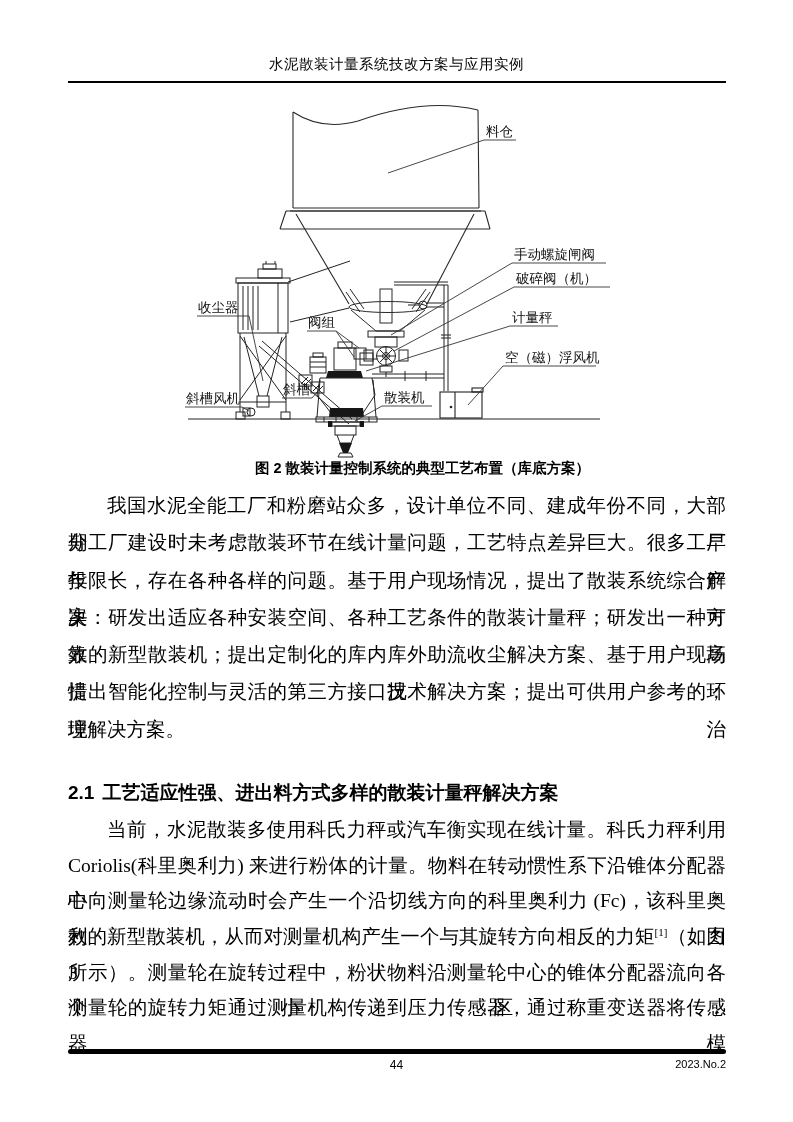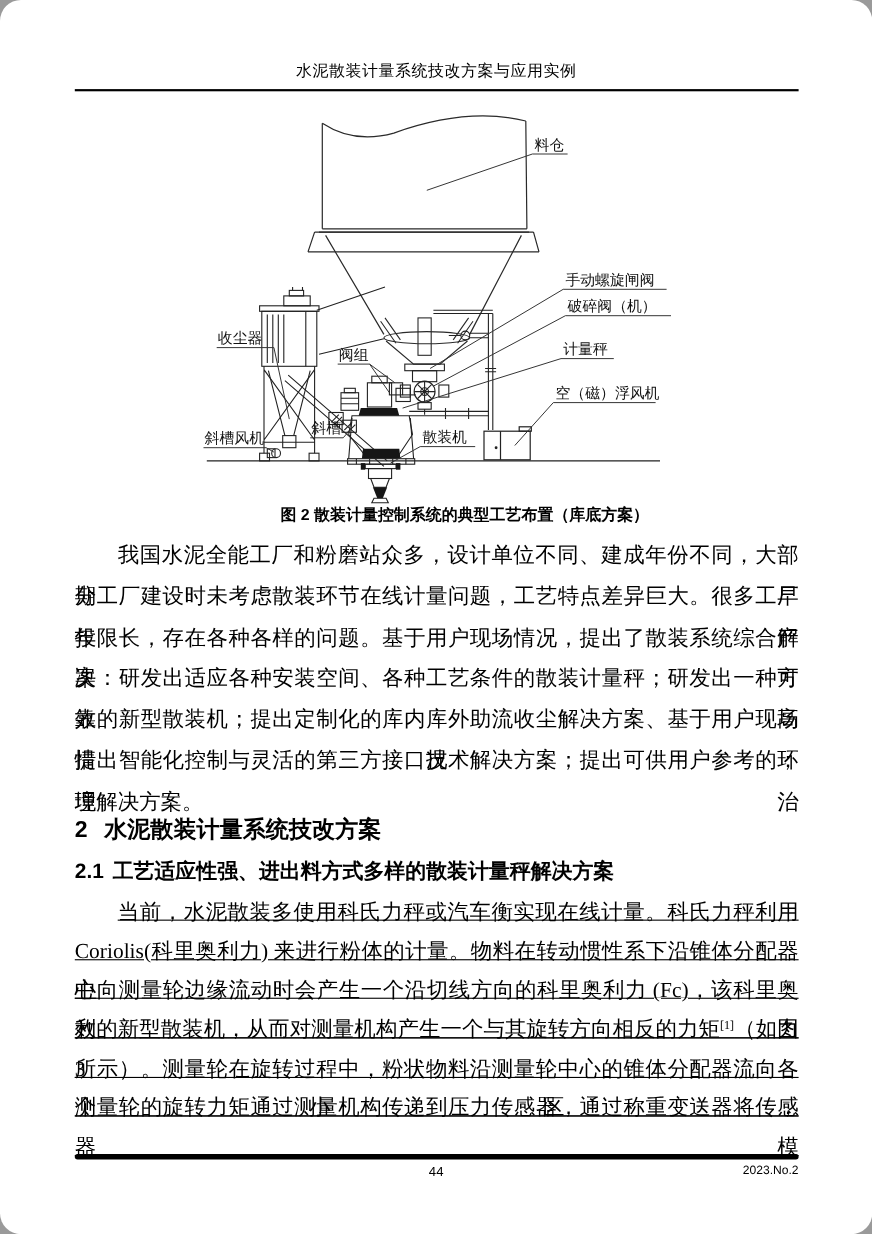--- a/index.html
+++ b/index.html
@@ -1,21 +1,20 @@
 <!DOCTYPE html>
 <html><head>
 <meta charset="utf-8">
 <style>
   html,body { margin:0; padding:0; background:#9a9a9a; }
   .page {
     position:relative; width:793px; height:1122px; margin:0 auto;
     background:#ffffff; color:#000;
     font-family:"Liberation Serif","DejaVu Serif",serif;
     overflow:hidden;
-    border-radius:19px;
   }
   .header-title {
     position:absolute; top:55px; left:0; width:100%;
     text-align:center; font-size:14.5px; letter-spacing:0.5px;
   }
   .header-rule {
     position:absolute; top:81px; left:68px; width:658px; height:1.6px;
     background:#000;
   }
   .fig-svg { position:absolute; left:160px; top:95px; }
@@ -27,21 +26,21 @@
     position:absolute; top:459px; left:0; width:100%;
     text-align:center; font-weight:bold; font-size:14.5px;
     font-family:"Liberation Sans","DejaVu Sans",sans-serif;
     padding-left:26px;
   }
   .para { position:absolute; left:68px; width:658px; }
   .p1 { top:487px; }
   .p2 { top:812px; }
   .bline { font-size:19.5px; }
   .p1 .bline { height:37.3px; line-height:37.3px; }
-  .p2 .bline { height:35.7px; line-height:35.7px;text-decoration:underline; }
+  .p2 .bline { height:35.7px; line-height:35.7px; }
   .fill { text-align:justify; text-align-last:justify; text-justify:inter-character; }
   .indent { text-indent:39px; }
   sup.ref { font-size:11px; line-height:0; vertical-align:7px; }
   .h2 {
     position:absolute; top:738px; left:68px; height:34px; line-height:34px;
     font-family:"Liberation Sans","DejaVu Sans",sans-serif;
     font-weight:bold; font-size:21px;
   }
   .h2 .num { margin-right:15px; }
   .h21 {
@@ -204,23 +203,20 @@
   <div class="para p1">
     <div class="bline fill indent">我国水泥全能工厂和粉磨站众多，设计单位不同、建成年份不同，大部分早</div>
     <div class="bline fill">期工厂建设时未考虑散装环节在线计量问题，工艺特点差异巨大。很多工厂投产</div>
     <div class="bline fill">年限长，存在各种各样的问题。基于用户现场情况，提出了散装系统综合解决方</div>
     <div class="bline fill">案：研发出适应各种安装空间、各种工艺条件的散装计量秤；研发出一种可靠高</div>
     <div class="bline fill">效的新型散装机；提出定制化的库内库外助流收尘解决方案、基于用户现场情况；</div>
     <div class="bline fill">提出智能化控制与灵活的第三方接口技术解决方案；提出可供用户参考的环境治</div>
     <div class="bline">理解决方案。</div>
   </div>
 
-  <div class="h2">
-    <span class="num">2</span><span>水泥散装计量系统技改方案</span>
-  </div>
 
   <div class="h21">
     <span class="num">2.1</span><span>工艺适应性强、进出料方式多样的散装计量秤解决方案</span>
   </div>
 
   <div class="para p2">
     <div class="bline fill indent">当前，水泥散装多使用科氏力秤或汽车衡实现在线计量。科氏力秤利用</div>
     <div class="bline fill">Coriolis(科里奥利力) 来进行粉体的计量。物料在转动惯性系下沿锥体分配器中</div>
     <div class="bline fill">心向测量轮边缘流动时会产生一个沿切线方向的科里奥利力 (Fc)，该科里奥利力</div>
     <div class="bline fill"><span>效的新型散装机，从而对测量机构产生一个与其旋转方向相反的力矩</span><sup class="ref">[1]</sup><span>（如图 3</span></div>

